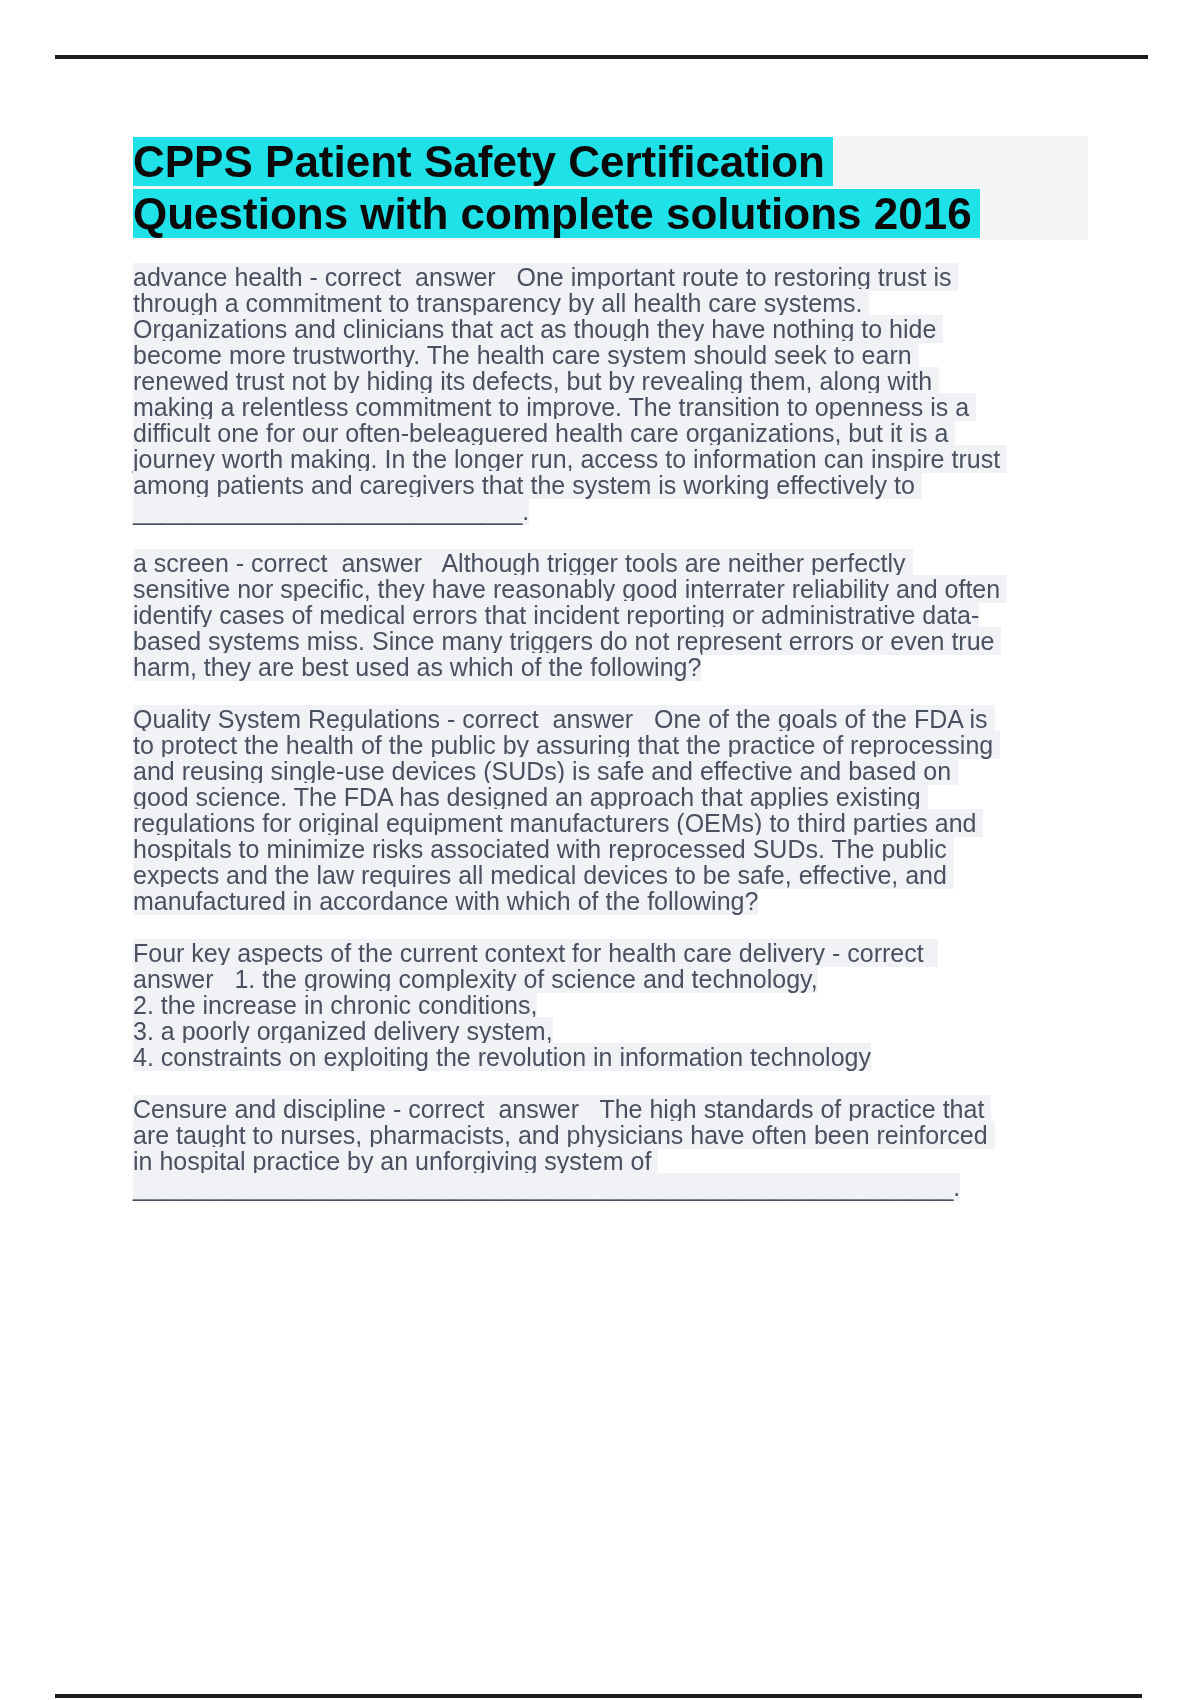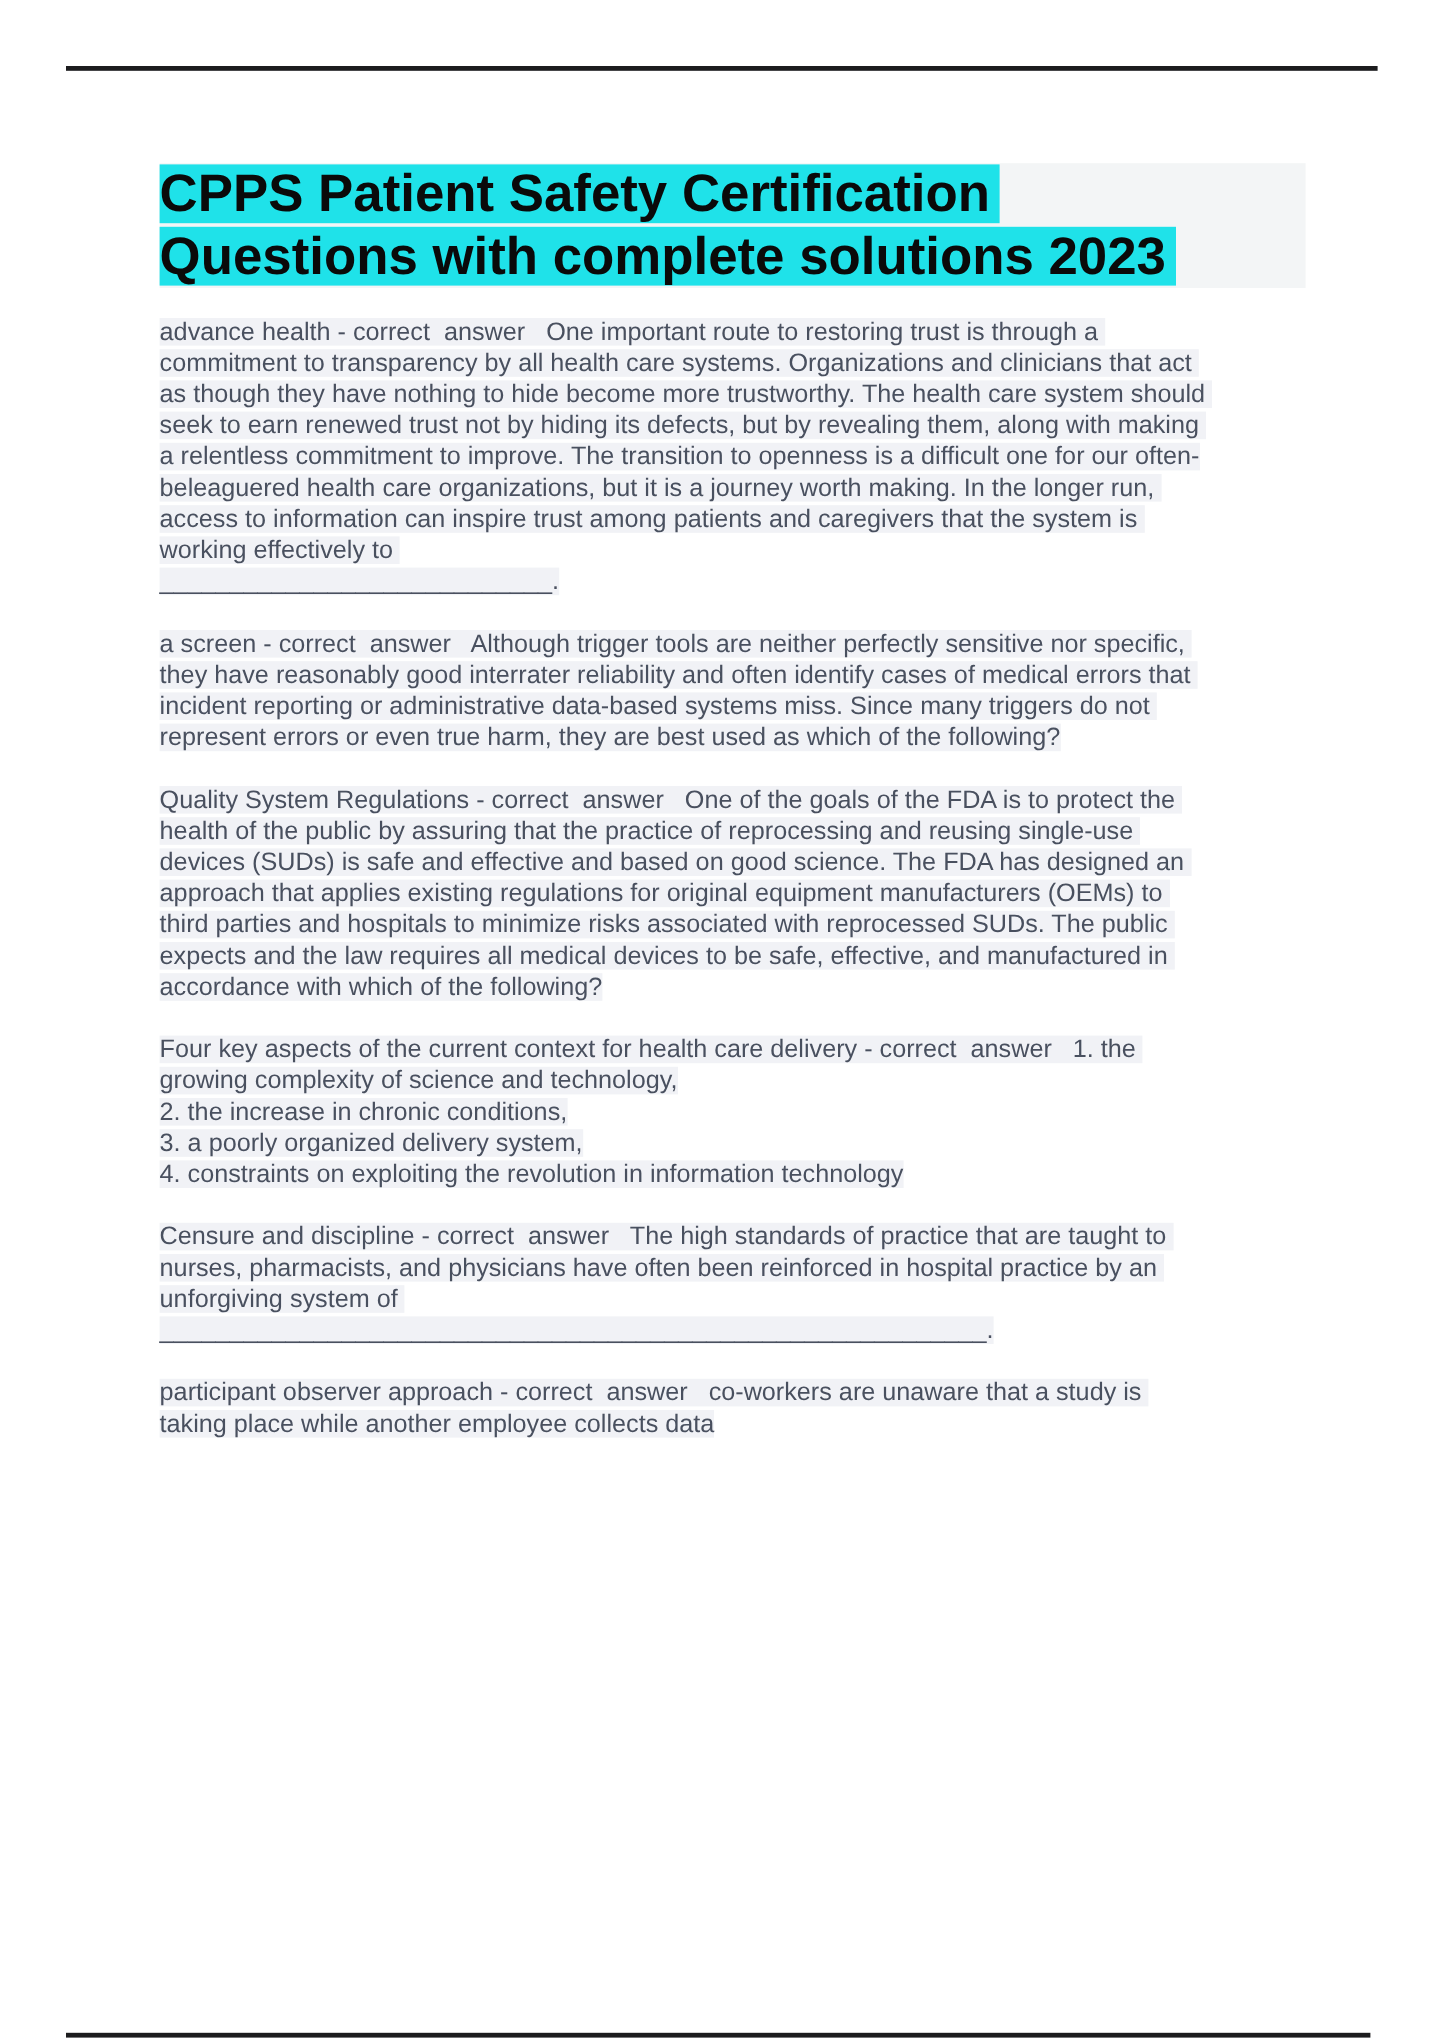--- a/index.html
+++ b/index.html
@@ -43,54 +43,53 @@
     color: var(--title-text);
     letter-spacing: 0px;
   }
   .title-line { display: block; }
   .hl-cyan {
     background: var(--cyan);
     padding-right: 8px;
   }
   .para {
     margin: 0 0 26px 0;
-    font-size: 21px;
+    font-size: 25px;
     line-height: 26px;
     color: var(--text);
     white-space: pre-wrap;
   }
   .hl {
     background: var(--line-hl);
   }
 </style>
 </head>
 <body>
 
 <div class="rule rule-top"></div>
 
 <div class="content">
 
   <h1 class="doc-title">
       <span class="title-line"><span class="hl-cyan">CPPS Patient Safety Certification</span></span>
-      <span class="title-line"><span class="hl-cyan">Questions with complete solutions 2023</span></span>
+      <span class="title-line"><span class="hl-cyan">Questions with complete solutions 2016</span></span>
     </h1>
 
   <p class="para"><span class="hl">advance health - correct  answer   One important route to restoring trust is through a commitment to transparency by all health care systems. Organizations and clinicians that act as though they have nothing to hide become more trustworthy. The health care system should seek to earn renewed trust not by hiding its defects, but by revealing them, along with making a relentless commitment to improve. The transition to openness is a difficult one for our often-beleaguered health care organizations, but it is a journey worth making. In the longer run, access to information can inspire trust among patients and caregivers that the system is working effectively to 
 ____________________________.</span></p>
 
   <p class="para"><span class="hl">a screen - correct  answer   Although trigger tools are neither perfectly sensitive nor specific, they have reasonably good interrater reliability and often identify cases of medical errors that incident reporting or administrative data-based systems miss. Since many triggers do not represent errors or even true harm, they are best used as which of the following?</span></p>
 
   <p class="para"><span class="hl">Quality System Regulations - correct  answer   One of the goals of the FDA is to protect the health of the public by assuring that the practice of reprocessing and reusing single-use devices (SUDs) is safe and effective and based on good science. The FDA has designed an approach that applies existing regulations for original equipment manufacturers (OEMs) to third parties and hospitals to minimize risks associated with reprocessed SUDs. The public expects and the law requires all medical devices to be safe, effective, and manufactured in accordance with which of the following?</span></p>
 
   <p class="para"><span class="hl">Four key aspects of the current context for health care delivery - correct  answer   1. the growing complexity of science and technology,
 2. the increase in chronic conditions,
 3. a poorly organized delivery system,
 4. constraints on exploiting the revolution in information technology</span></p>
 
 
   <p class="para"><span class="hl">Censure and discipline - correct  answer   The high standards of practice that are taught to nurses, pharmacists, and physicians have often been reinforced in hospital practice by an unforgiving system of 
 ___________________________________________________________.</span></p>
 
-  <p class="para"><span class="hl">participant observer approach - correct  answer   co-workers are unaware that a study is taking place while another employee collects data</span></p>
 
 </div>
 
 <div class="rule rule-bottom"></div>
 
 </body></html>

